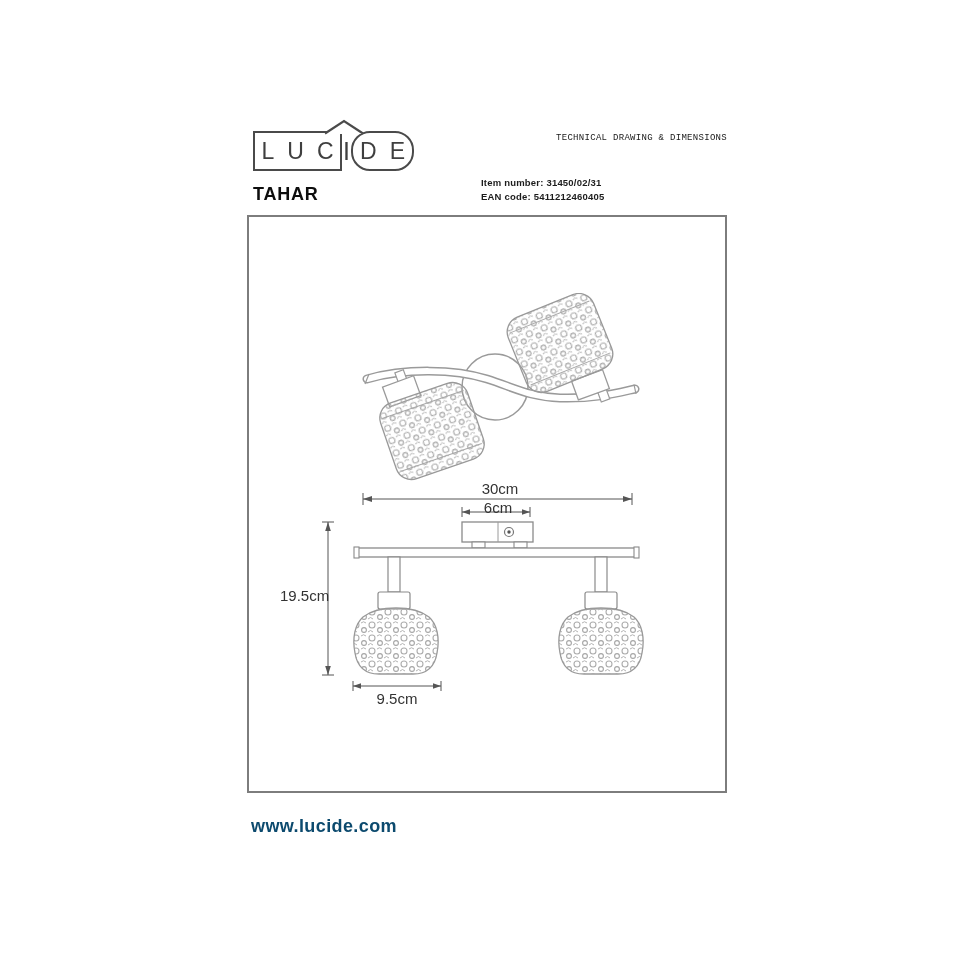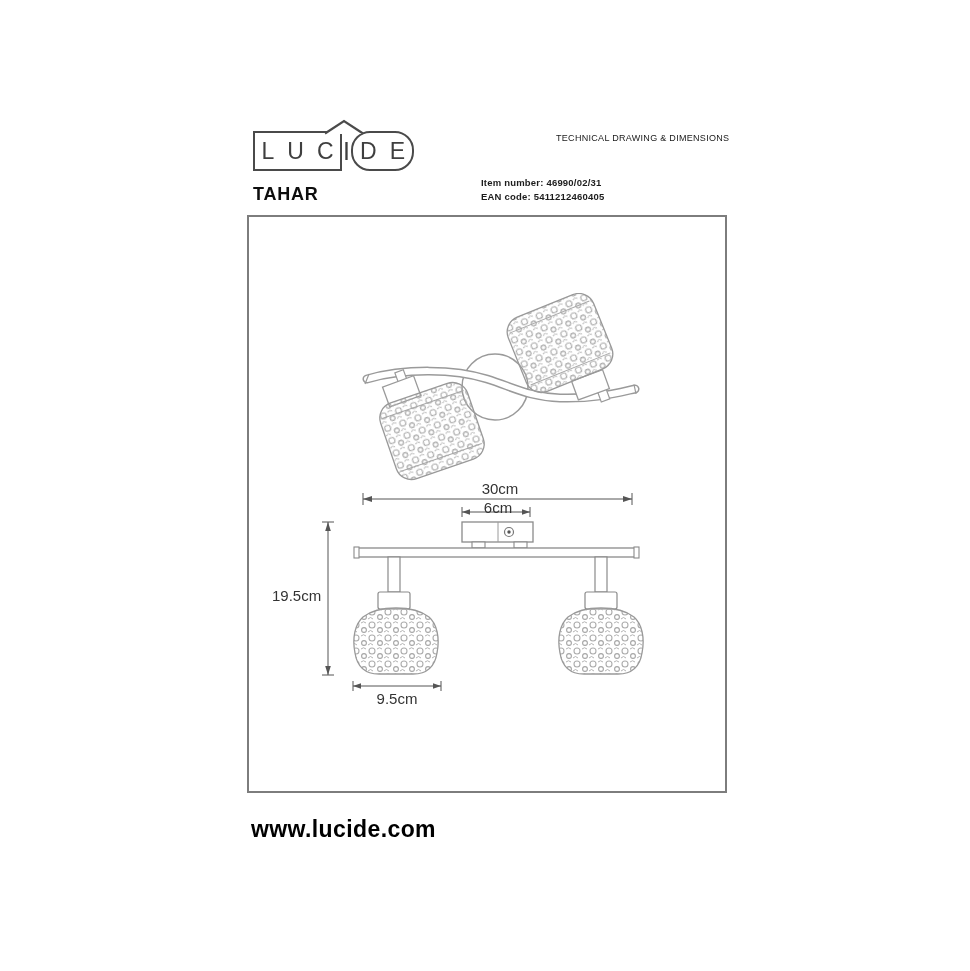--- a/index.html
+++ b/index.html
@@ -12,63 +12,63 @@
   .logo-seg{border:2px solid #4a4a4a;box-sizing:border-box;display:flex;align-items:center;
             justify-content:center;color:#3f3f3f;font-size:23px;font-weight:400;
             letter-spacing:13px;padding-left:13px;background:#fff;}
   .logo-seg.left{width:89px;}
   .logo-seg.right{width:63px;border-radius:19px;}
   .logo-i{width:9px;display:flex;align-items:center;justify-content:center;
           font-size:25px;color:#3f3f3f;font-weight:400;}
   .caron{left:322px;top:118px;width:44px;height:18px;}
 
   
-  .doc-type{left:556px;top:133px;font-size:9px;color:#191919;letter-spacing:0.3px;}
+  .doc-type{left:556px;top:133px;font-size:9px;color:#191919;letter-spacing:0.3px;font-family:Liberation Mono, monospace;}
   .product-name{left:253px;top:184px;font-size:18px;font-weight:700;
                 color:#0d0d0d;letter-spacing:0.8px;}
   .item-block{left:481px;top:176px;font-size:9.5px;font-weight:700;color:#1c1c1c;
               line-height:13.5px;letter-spacing:0.2px;}
   .item-block div{white-space:nowrap;}
 
   
   .frame{left:247px;top:215px;width:476px;height:574px;border:2px solid #7d7d7d;background:#fff;}
 
   
   .dim-label{font-size:15px;color:#333;text-align:center;}
   .dim-30{left:478px;top:480px;width:44px;}
   .dim-6{left:478px;top:499px;width:40px;}
-  .dim-195{left:272px;top:587px;width:46px;}
+  .dim-195{left:280px;top:587px;width:46px;}
   .dim-95{left:375px;top:690px;width:44px;}
 
   
   .footer-note{left:253px;top:803px;font-size:10.5px;font-weight:700;
                color:#151515;letter-spacing:0.1px;}
-  .website{left:251px;top:816px;font-size:23px;font-weight:700;
-           color:#000000;letter-spacing:0.4px;text-align:center;}
+  .website{left:251px;top:816px;font-size:18px;font-weight:700;
+           color:#0c4a6e;letter-spacing:0.4px;text-align:center;}
 </style>
 </head>
 <body>
 
 <div class="page">
 
   <div class="abs logo">
     <div class="logo-seg left">LUC</div>
     <div class="logo-i">I</div>
     <div class="logo-seg right">DE</div>
   </div>
   <svg class="abs caron" viewBox="0 0 44 18">
     <path d="M3,16 L22,3 L41,16 Z" fill="#ffffff" stroke="none"></path>
     <path d="M3,15.5 L22,3 L41,15.5" fill="none" stroke="#4a4a4a" stroke-width="2.2"></path>
   </svg>
 
   <div class="abs doc-type">TECHNICAL DRAWING &amp; DIMENSIONS</div>
 
   <div class="abs product-name">TAHAR</div>
   <div class="abs item-block">
-    <div>Item number: 46990/02/31</div>
+    <div>Item number: 31450/02/31</div>
     <div>EAN code: 5411212460405</div>
   </div>
 
   <div class="abs frame"></div>
 
   <svg class="abs" style="left:355px;top:293px;" width="290" height="195" viewBox="0 0 290 195">
     <defs>
       <pattern id="filA" width="16" height="13" patternUnits="userSpaceOnUse">
         <circle cx="4" cy="4" r="3" fill="none" stroke="#adadad" stroke-width="1.1"></circle>
         <circle cx="12" cy="9" r="2.4" fill="none" stroke="#a5a5a5" stroke-width="1.1"></circle>

